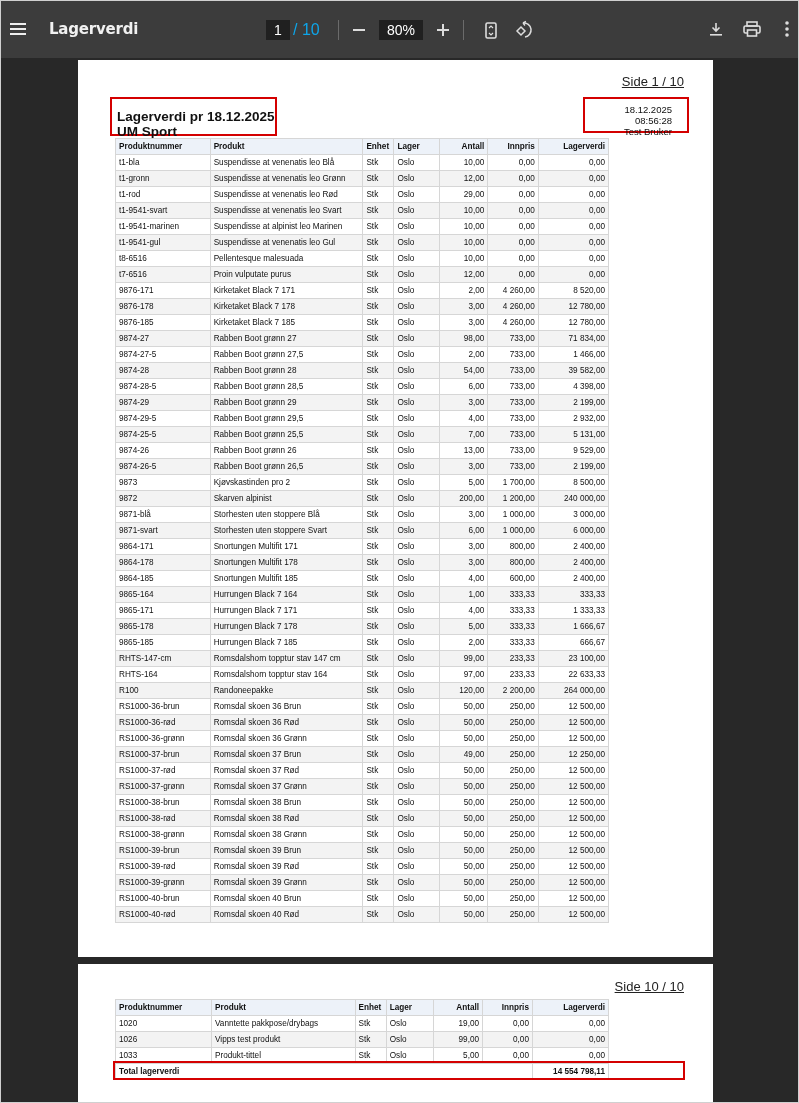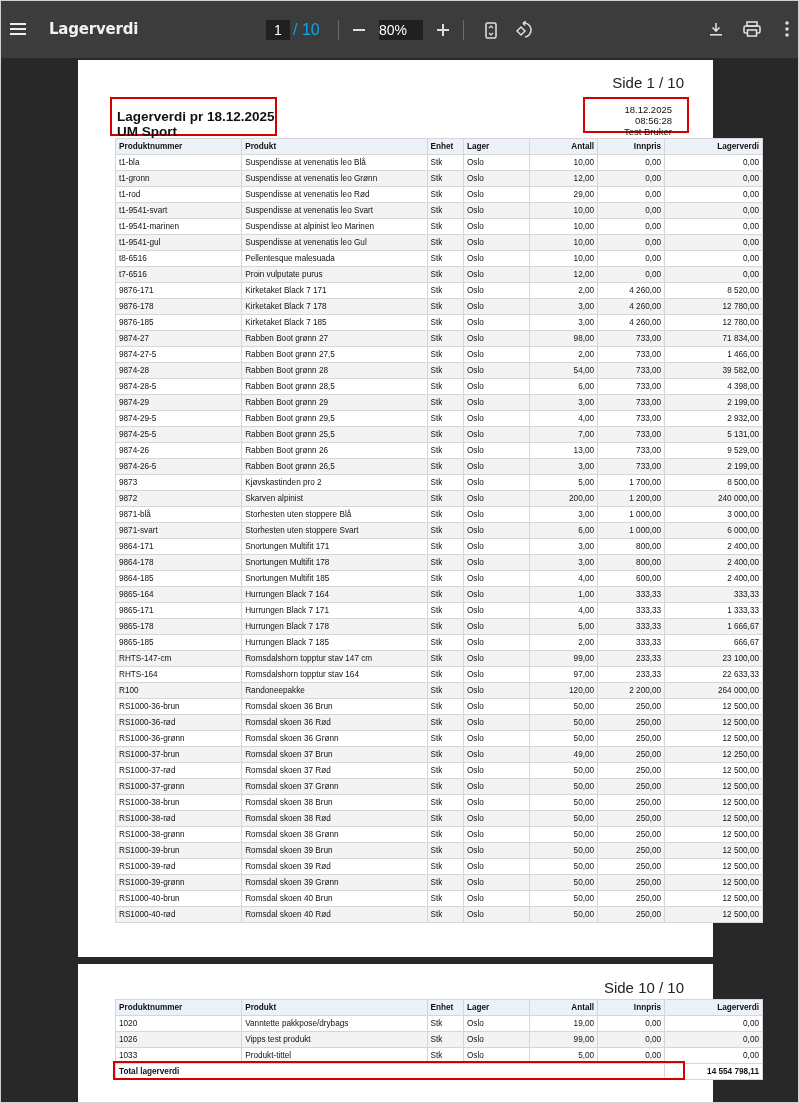--- a/index.html
+++ b/index.html
@@ -10,44 +10,44 @@
     position: absolute; left: 0; top: 0; width: 797px; height: 57px;
     background: #3c3c3c; color: #f1f1f1; display: flex; align-items: center;
   }
   .tb-btn { display: flex; align-items: center; justify-content: center; cursor: pointer; }
   .menu-btn { position: absolute; left: 6px; top: 17px; width: 22px; height: 22px; }
   .doc-title { position: absolute; left: 48px; top: 19px; font-size: 15px; font-weight: bold; color: #f1f1f1; font-family: "DejaVu Sans", sans-serif; letter-spacing: -0.2px; }
   .page-input { position: absolute; left: 265px; top: 19px; width: 24px; height: 20px; background: #202020; color: #fff; font-size: 14px; text-align: center; line-height: 20px; }
   .page-total { position: absolute; left: 292px; top: 20px; font-size: 16px; color: #0ea5e9; }
   .sep { position: absolute; top: 19px; width: 1px; height: 20px; background: #6b6b6b; }
   .zoom-out { position: absolute; left: 347px; top: 18px; width: 22px; height: 22px; }
-  .zoom-input { position: absolute; left: 378px; top: 19px; width: 44px; height: 20px; background: #202020; color: #fff; font-size: 14px; text-align: left; line-height: 20px; }
+  .zoom-input { position: absolute; left: 378px; top: 19px; width: 44px; height: 20px; background: #202020; color: #fff; font-size: 14px; text-align: center; line-height: 20px; }
   .zoom-in { position: absolute; left: 431px; top: 18px; width: 22px; height: 22px; }
   .fit-btn { position: absolute; left: 479px; top: 18px; width: 22px; height: 22px; }
   .rotate-btn { position: absolute; left: 511px; top: 17px; width: 24px; height: 24px; }
   .download-btn { position: absolute; left: 704px; top: 17px; width: 22px; height: 22px; }
   .print-btn { position: absolute; left: 740px; top: 17px; width: 22px; height: 22px; }
   .more-btn { position: absolute; left: 779px; top: 17px; width: 14px; height: 22px; }
 
   .viewer { position: absolute; left: 0; top: 57px; width: 797px; height: 1046px; background: #282828; overflow: hidden; }
 
   .page { position: absolute; left: 77px; width: 635px; background: #fff; }
   .page1 { top: 2px; height: 897px; }
   .page2 { top: 906px; height: 145px; }
 
-  .side-label { position: absolute; right: 29px; font-size: 15px; color: #222; }
+  .side-label { position: absolute; right: 29px; font-size: 13px; color: #222; text-decoration: underline; }
   .page1 .side-label { top: 14px; }
   .page2 .side-label { top: 15px; }
 
   .title-box { position: absolute; left: 32px; top: 37px; width: 167px; height: 39px; border: 2px solid #d40000; padding: 10px 0 0 5px; }
   .title-line { font-size: 13.5px; font-weight: bold; color: #111; line-height: 15px; }
   .meta-box { position: absolute; left: 505px; top: 37px; width: 106px; height: 36px; border: 2px solid #d40000; text-align: right; padding: 5px 15px 0 0; }
   .meta-line { font-size: 9.5px; color: #111; line-height: 11px; }
 
-  table.inv { position: absolute; left: 37px; width: 648px; border-collapse: collapse; font-size: 8.2px; color: #111; }
+  table.inv { position: absolute; left: 37px; width: 494px; border-collapse: collapse; font-size: 8.2px; color: #111; }
   .page1 table.inv { top: 78px; }
   .page2 table.inv { top: 35px; }
   table.inv th, table.inv td { border: 1px solid #d6d6d6; height: 16px; padding: 0 3px; white-space: nowrap; overflow: hidden; }
   table.inv th { background: #edf2f9; font-weight: bold; text-align: left; }
   table.inv th.num, table.inv td.num { text-align: right; }
   table.inv tbody tr:nth-child(even) td { background: #f3f3f3; }
   table.inv tbody tr:nth-child(odd) td { background: #fff; }
   col.c1 { width: 111px; } col.c2 { width: 163px; } col.c3 { width: 32px; } col.c4 { width: 58px; }
   col.c5 { width: 60px; } col.c6 { width: 59px; } col.c7 { width: 86px; }
 

